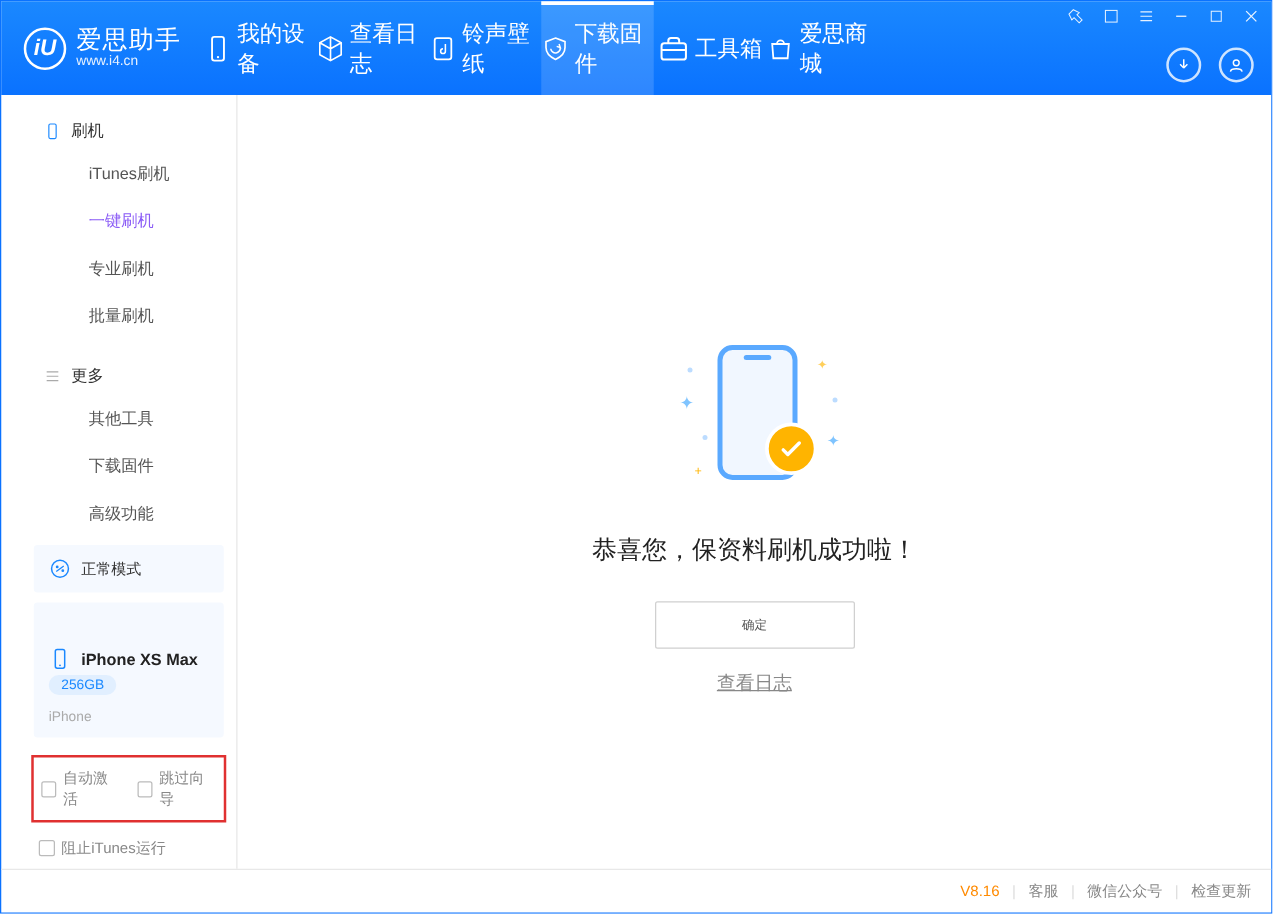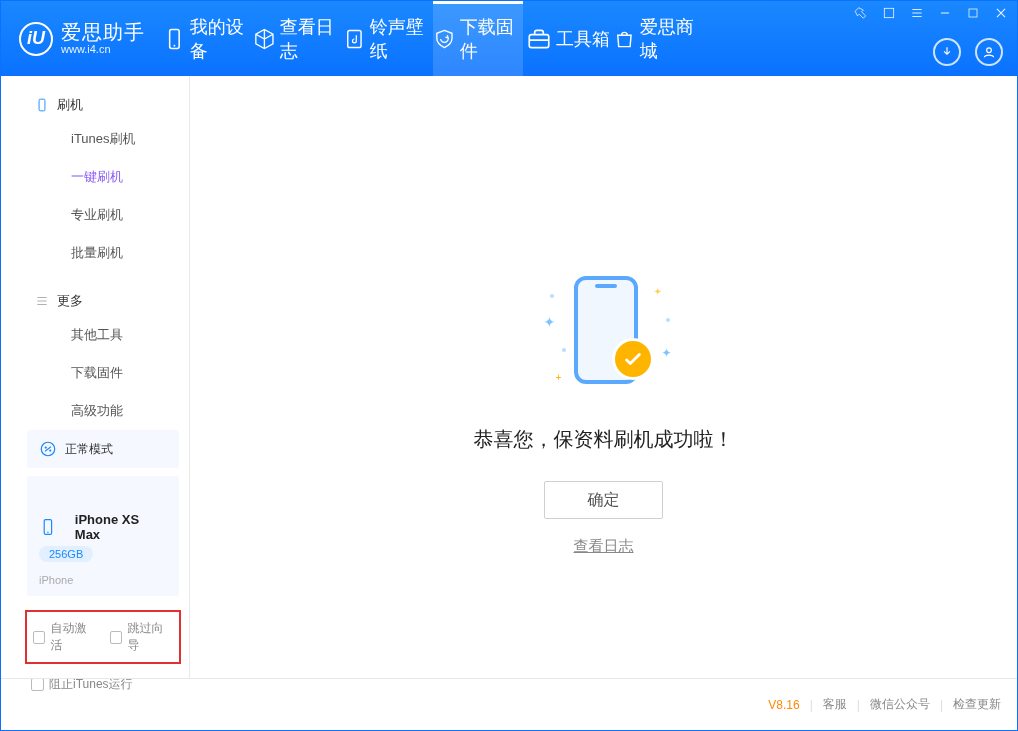--- a/index.html
+++ b/index.html
@@ -23,21 +23,21 @@
 .sidebar { width: 189px; border-right: 1px solid #e8e8e8; display: flex; flex-direction: column; font-size: 13px; color: #555; padding-left: 16px; }
 .side-section { padding-top: 14px; }
 .side-header { display: flex; align-items: center; gap: 8px; padding: 6px 18px; color: #333; font-size: 13px; }
 .side-item { padding: 10px 0 10px 54px; cursor: pointer; color: #555; }
 .side-item.active { color: #8b5cf6; }
 .side-spacer { flex: 1; }
 .mode-box, .device-box { background: #f5f9ff; margin: 0 10px 8px 10px; border-radius: 3px; padding: 10px 12px; font-size: 12px; color: #333; }
 .mode-box { display: flex; align-items: center; gap: 8px; }
 .mode-icon, .device-icon { width: 18px; height: 18px; }
 .device-box .dev-name { font-weight: bold; color: #222; font-size: 13px; }
-.dev-header { display: flex; align-items: center; gap: 18px; margin-top: 26px; }
+.dev-header { display: flex; align-items: center; gap: 8px; margin-top: 26px; }
 .capacity { display: inline-block; background: #e1efff; color: #1a88ff; border-radius: 10px; padding: 2px 10px; font-size: 11px; margin-top: 4px; }
 .dev-type { color: #aaa; font-size: 11px; margin-top: 12px; }
 .highlight-row { border: 2px solid #e03030; margin: 6px 8px 4px 8px; padding: 8px 6px; display: flex; gap: 14px; font-size: 12px; color: #888; }
 .chk { display: flex; align-items: center; gap: 5px; }
 .chk-box { width: 13px; height: 13px; border: 1px solid #bbb; border-radius: 2px; }
 .sidebar-footer { padding: 8px 14px; font-size: 12px; color: #888; }
 .main { flex: 1; display: flex; flex-direction: column; align-items: center; }
 .success-area { margin-top: 200px; display: flex; flex-direction: column; align-items: center; }
 .phone-illus { position: relative; width: 180px; height: 130px; }
 .phone { position: absolute; left: 60px; top: 0; width: 64px; height: 108px; border: 4px solid #5aa9ff; border-radius: 12px; background: #f1f7ff; }
@@ -46,23 +46,23 @@
 .spark { position: absolute; font-size: 14px; color: #5aa9ff; }
 .spark.s1 { left: 30px; top: 38px; color: #7fc4ff; }
 .spark.s2 { left: 140px; top: 10px; color: #ffcf5a; font-size: 10px; }
 .spark.s3 { left: 42px; top: 96px; color: #ffb400; font-size: 10px; }
 .spark.s4 { left: 148px; top: 70px; color: #7fc4ff; font-size: 12px; }
 .dot { position: absolute; width: 4px; height: 4px; border-radius: 50%; background: #bcdcff; }
 .dot.d1 { left: 36px; top: 18px; }
 .dot.d2 { left: 152px; top: 42px; }
 .dot.d3 { left: 48px; top: 72px; }
 .success-text { margin-top: 20px; font-size: 20px; color: #222; }
-.confirm-btn { margin-top: 28px; border: 1px solid #d0d0d0; background: #fff; width: 119px; height: 38px; font-size: 16px; color: #555; cursor: pointer; border-radius: 2px; }
+.confirm-btn { margin-top: 28px; border: 1px solid #d0d0d0; background: #fff; width: 160px; height: 38px; font-size: 10px; color: #555; cursor: pointer; border-radius: 2px; }
 .log-link { margin-top: 18px; font-size: 15px; color: #888; text-decoration: underline; cursor: pointer; }
-.footer { height: 52px; border-top: 1px solid #e8e8e8; display: flex; align-items: center; padding: 0 16px; font-size: 12px; color: #888; }
+.footer { height: 35px; border-top: 1px solid #e8e8e8; display: flex; align-items: center; padding: 0 16px; font-size: 12px; color: #888; }
 .footer-left { display: flex; align-items: center; gap: 6px; }
 .footer-right { margin-left: auto; display: flex; align-items: center; gap: 10px; }
 .footer-version { color: #ff8a00; }
 .divider { color: #ddd; }
 svg { display: block; }
 </style>
 </head>
 <body>
 
 <div class="window">

